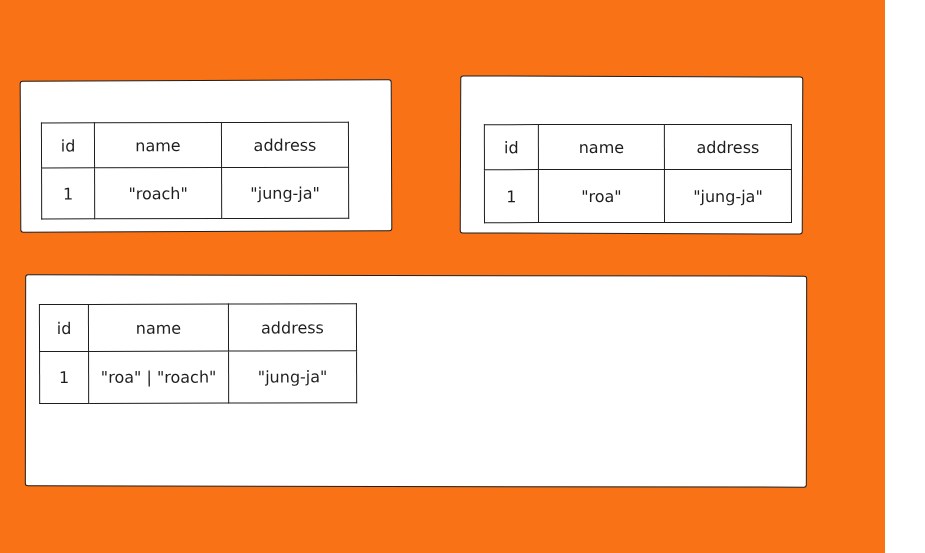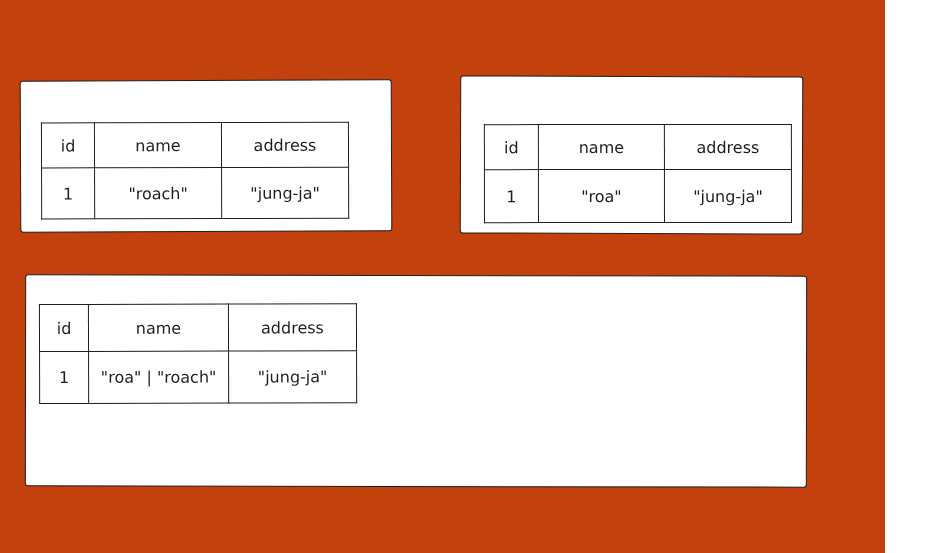--- a/index.html
+++ b/index.html
@@ -4,21 +4,21 @@
 <style>
   html, body {
     margin: 0;
     padding: 0;
     background: #ffffff;
   }
   #canvas {
     position: relative;
     width: 885px;
     height: 553px;
-    background: #c2410c;
+    background: #f97316;
     overflow: hidden;
     font-family: "DejaVu Sans", sans-serif;
     color: #1e1e1e;
   }
   .title {
     position: absolute;
     font-size: 18px;
     line-height: 25px;
     letter-spacing: 0.3px;
     white-space: pre;

